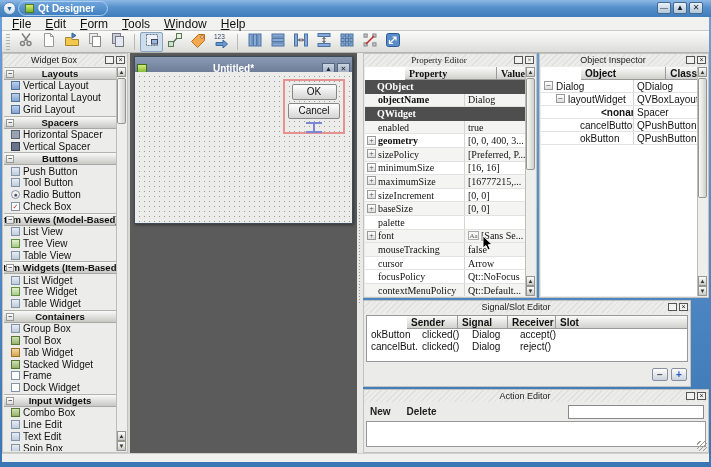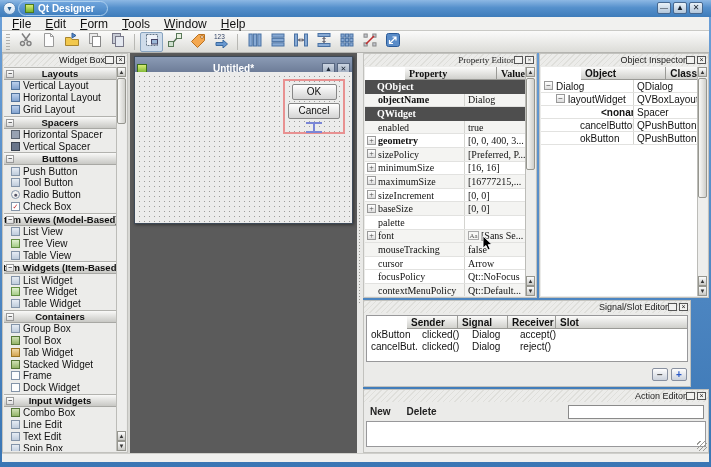--- a/index.html
+++ b/index.html
@@ -28,21 +28,21 @@
   .tb-handle { width:4px; height:16px; margin:0 4px 0 1px;
     background:repeating-linear-gradient(0deg,#b0b0ac 0 1px, transparent 1px 3px); }
   .tb { width:23px; height:20px; display:flex; align-items:center; justify-content:center; border:1px solid transparent; }
   .tb.active { background:#cfdcea; border:1px solid #88a4c0; border-radius:2px; }
   .tb-sep { width:1px; height:16px; background:#b8b8b4; margin:0 5px; }
 
   
   .panel { position:absolute; background:#ebebe9; border:1px solid #c2c2be; }
   .panel-head { height:12px; display:flex; align-items:center; position:relative;
     background:repeating-linear-gradient(135deg,#dfdfdb 0 1px,#ececea 1px 4px); }
-  .panel-head .pt { flex:1; text-align:right; font-size:9px; color:#222; }
+  .panel-head .pt { flex:1; text-align:center; font-size:9px; color:#222; }
   .pfloat { width:9px; height:8px; border:1px solid #555; background:#f2f2f0; margin-right:2px; flex:none; }
   .pclose { width:9px; height:8px; border:1px solid #555; background:#f2f2f0; margin-right:2px; flex:none;
     font-size:7px; line-height:6px; text-align:center; color:#222; }
   .pclose::after { content:'×'; }
 
   
   .sb { position:absolute; top:13px; right:1px; width:10px; bottom:1px; background:#eeeeec;
     border-left:1px solid #bcbcb8; display:flex; flex-direction:column; }
   .sb-btn { height:10px; flex:none; border:1px solid #96968f; background:linear-gradient(#fdfdfd,#c8c8c4);
     font-size:6px; line-height:8px; text-align:center; color:#333; }

